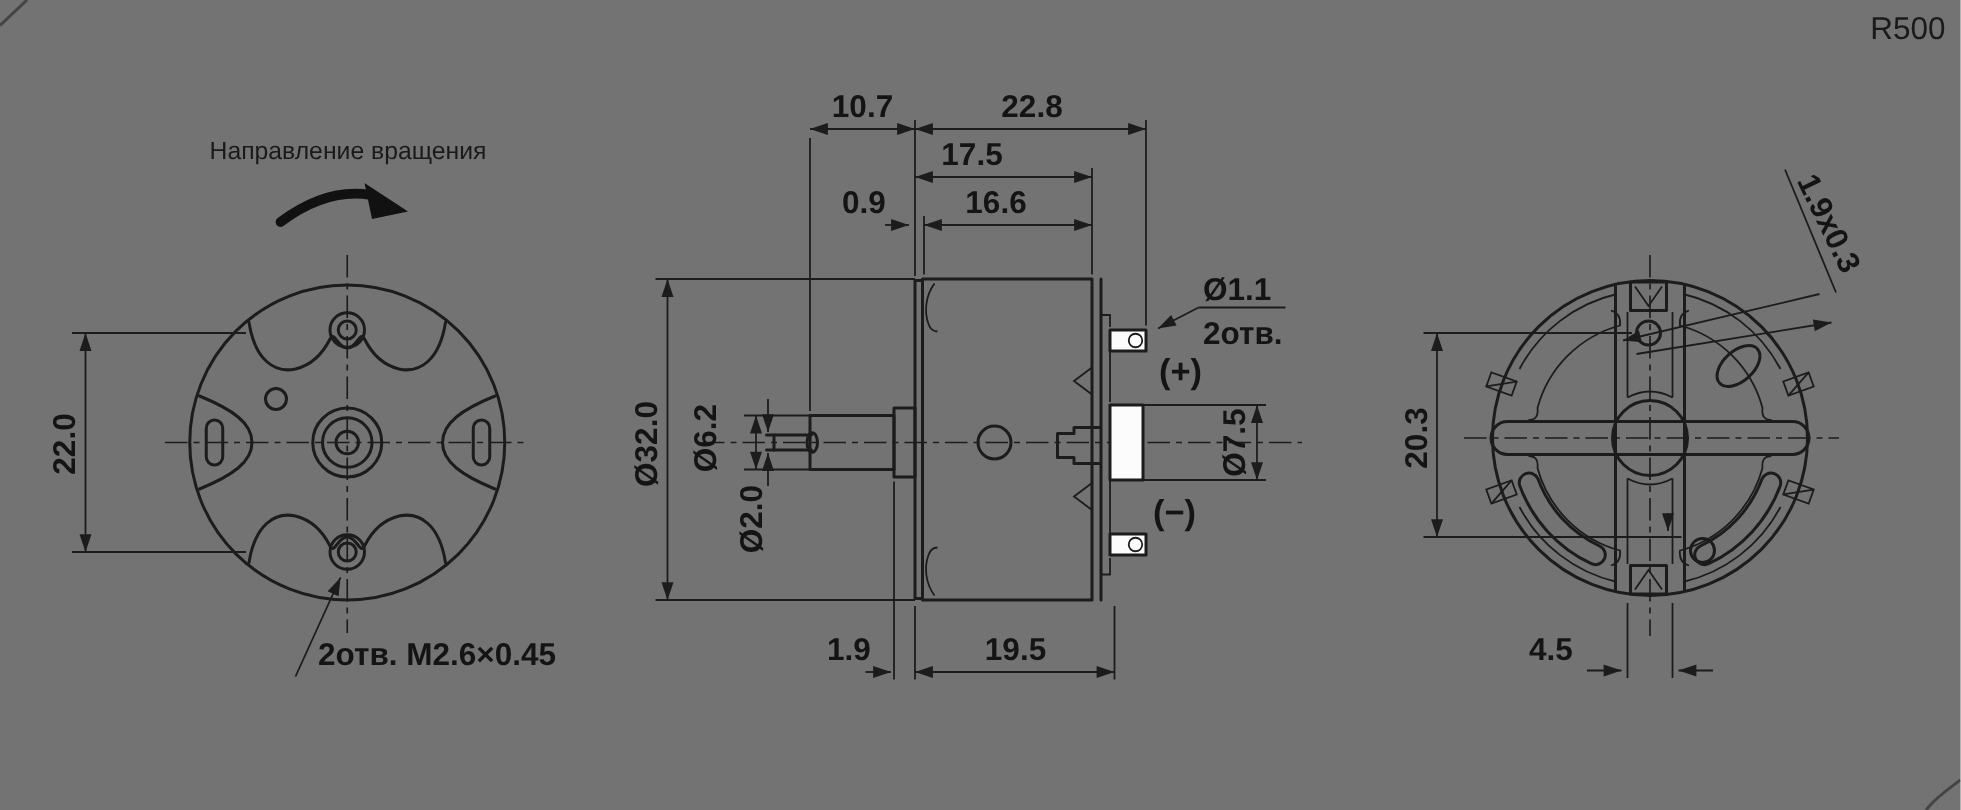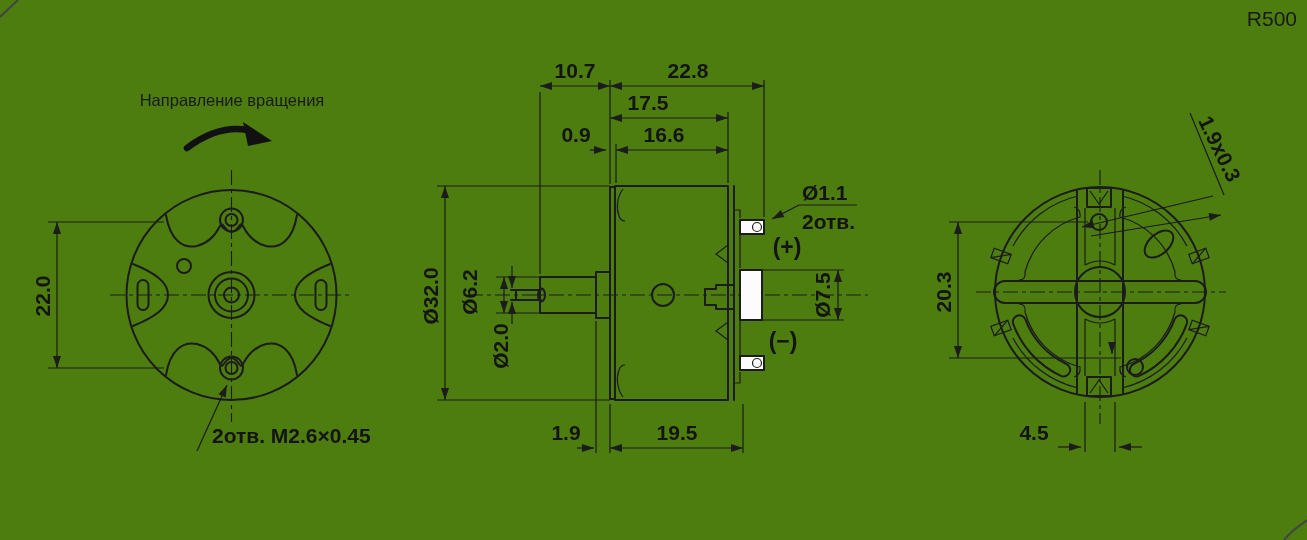--- a/index.html
+++ b/index.html
@@ -1,16 +1,16 @@
 <!DOCTYPE html>
 <html><head>
 <meta charset="utf-8">
 <style>
   html,body{margin:0;padding:0;background:#e8e8e8;}
-  .sheet{position:relative;width:1307px;height:540px;background:#4d7c0f;overflow:hidden;
+  .sheet{position:relative;width:1307px;height:540px;background:#737373;overflow:hidden;
          font-family:"Liberation Sans", sans-serif;}
   svg{position:absolute;left:0;top:0;}
   
   .ob{stroke:#1c1c1c;stroke-width:2;fill:none;stroke-linecap:round;stroke-linejoin:round;}
   .obw{stroke:#1c1c1c;stroke-width:2;fill:#fcfcfc;stroke-linejoin:round;}
   .th{stroke:#1c1c1c;stroke-width:1.2;fill:none;}
   .dim{stroke:#1c1c1c;stroke-width:1.2;fill:none;}
   .cl{stroke:#1c1c1c;stroke-width:1.1;fill:none;stroke-dasharray:15 4 4 4;}
   .art{stroke:#444;stroke-width:2;fill:none;}
   

